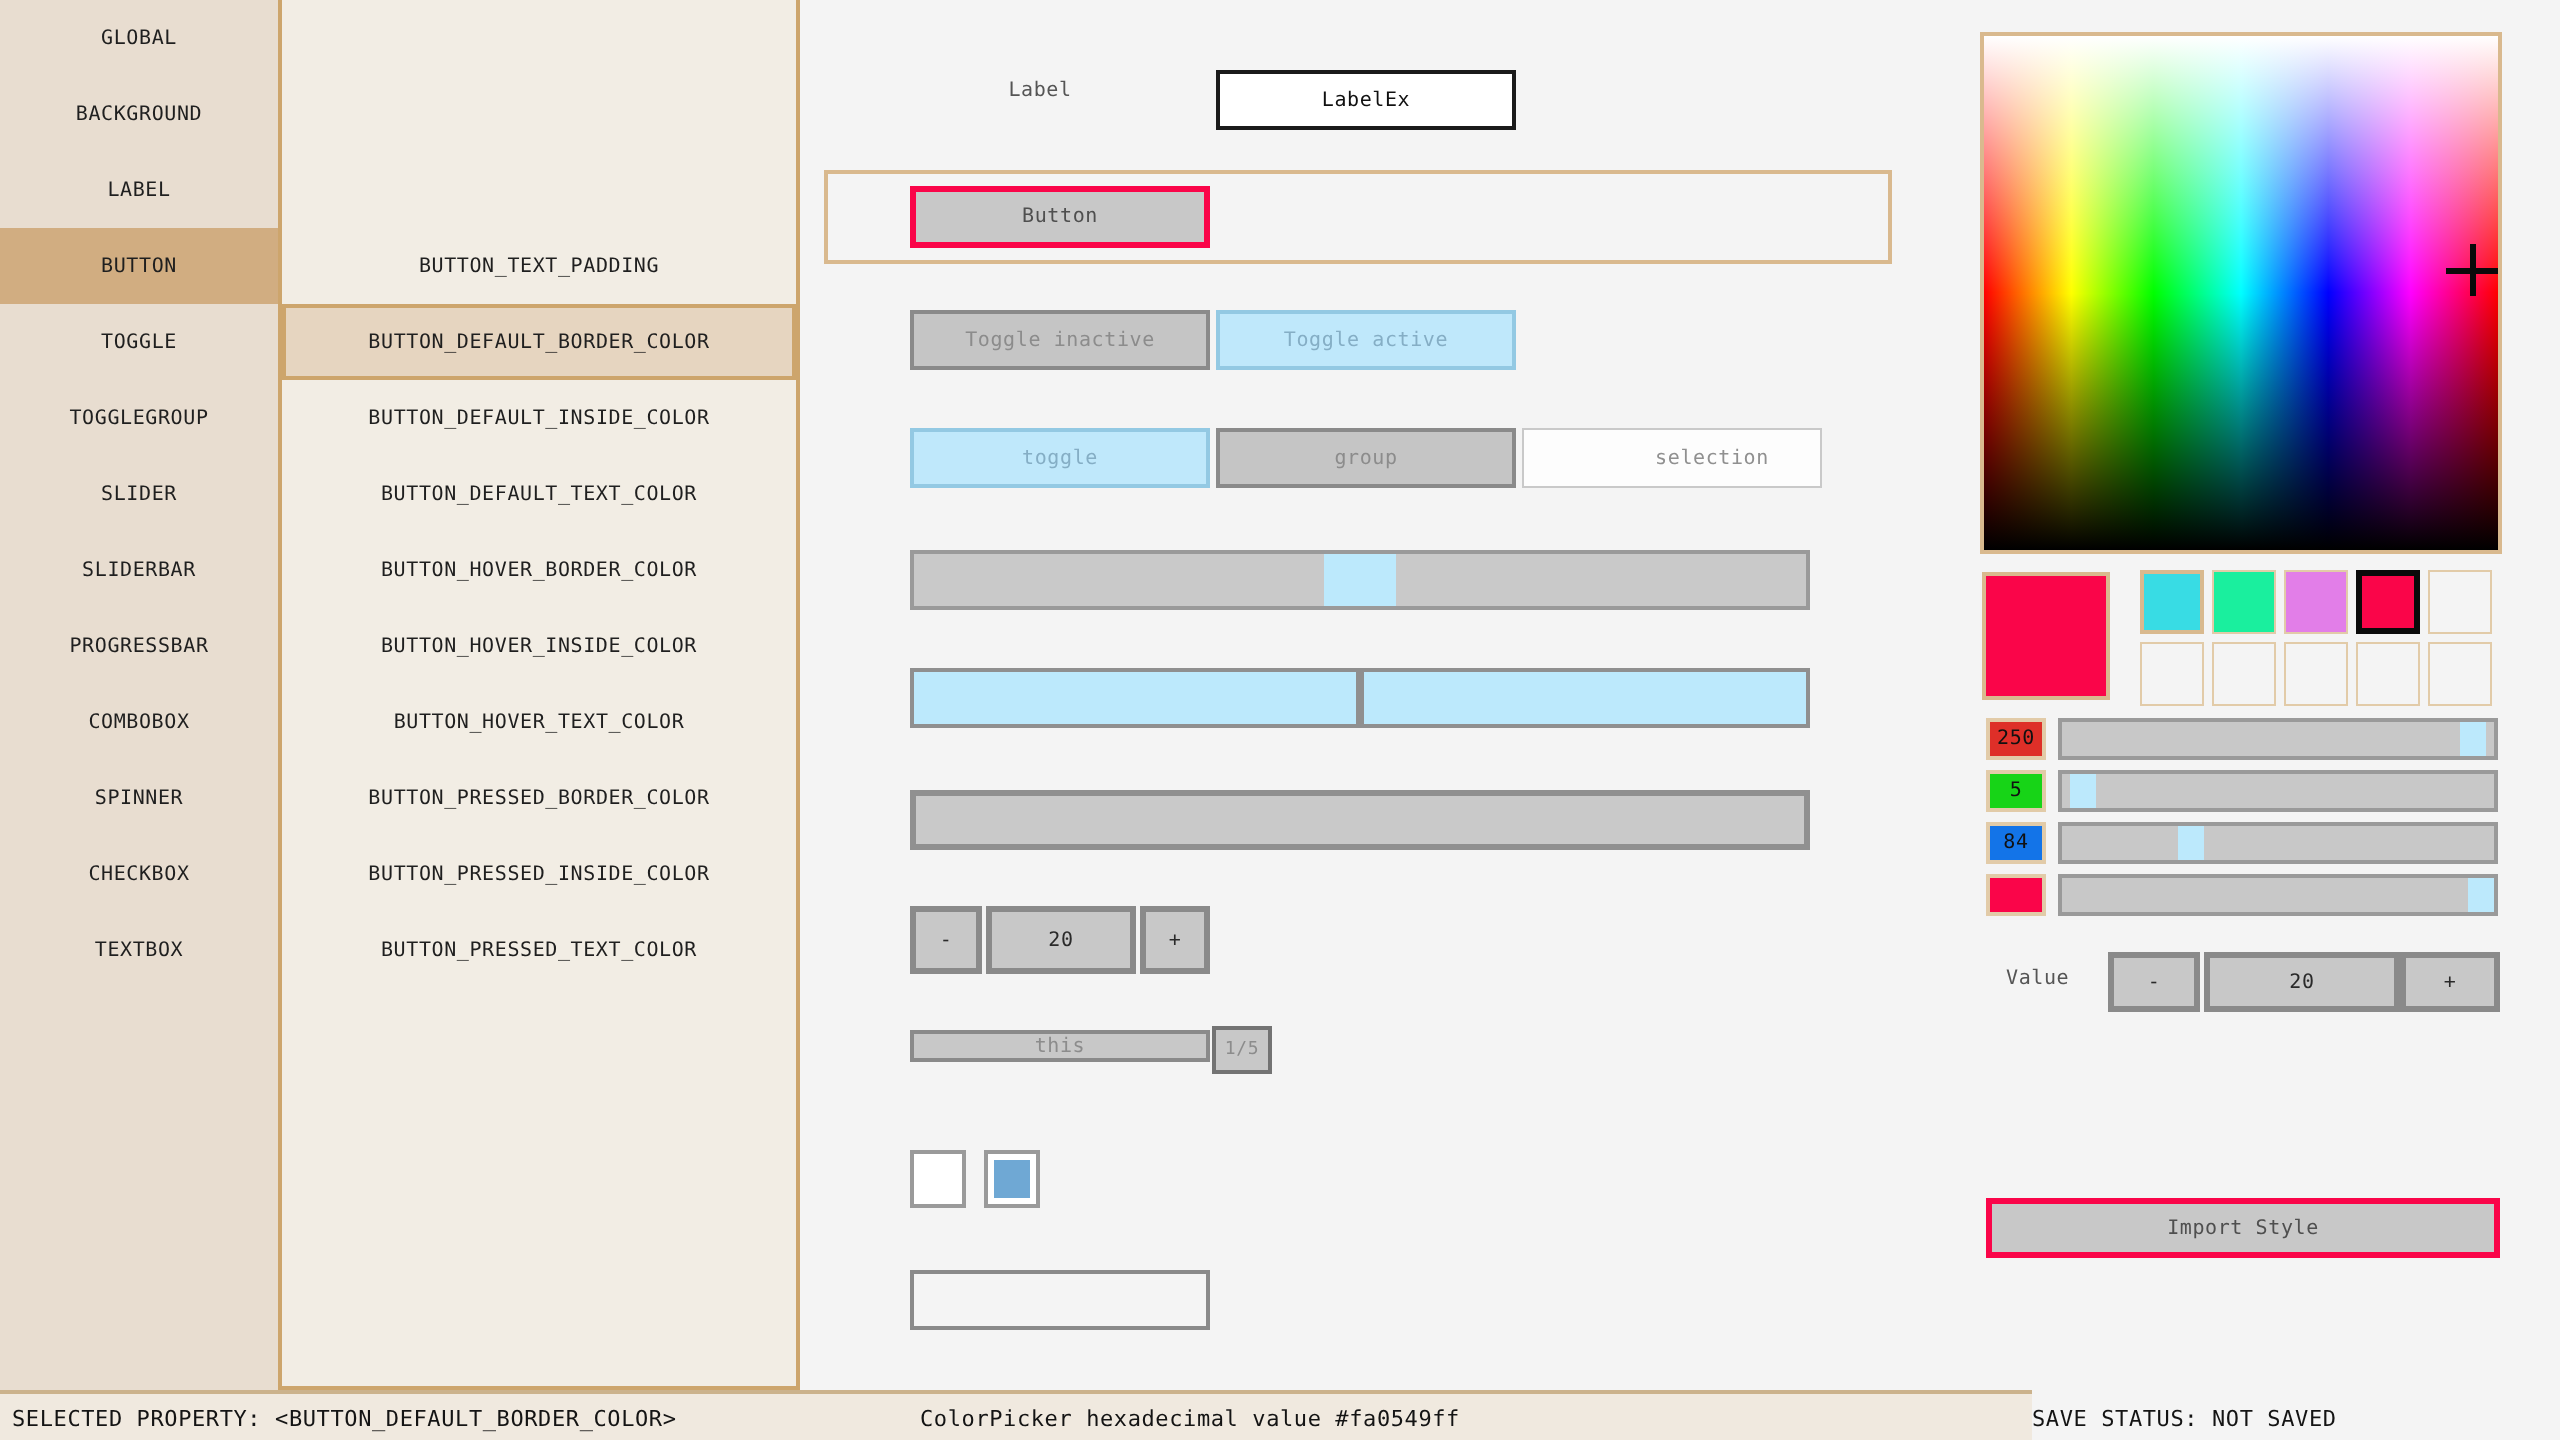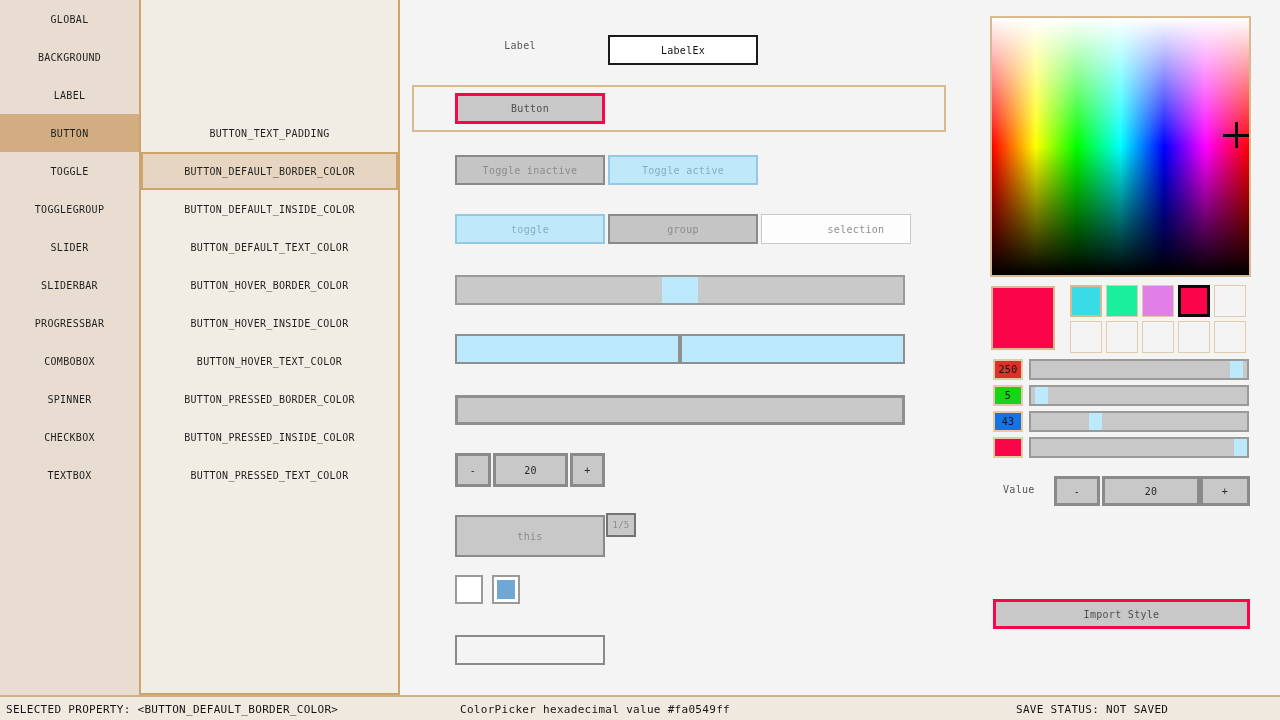--- a/index.html
+++ b/index.html
@@ -50,21 +50,21 @@
   .slider-track { left:55px; top:275px; width:450px; height:30px;
     background:#c9c9c9; border:2px solid #9a9a9a; }
   .slider-handle { position:absolute; left:205px; top:0; width:36px; height:26px; background:#bce9fc; }
 
   .sliderbar-half { top:334px; width:225px; height:30px; background:#bce9fc; border:2px solid #8f8f8f; }
 
   .progressbar { left:55px; top:395px; width:450px; height:30px;
     background:#c9c9c9; border:3px solid #909090; }
 
   .spin-btn { background:#c8c8c8; border:3px solid #8a8a8a; color:#2a2a2a; }
-  .combo-main { left:55px; top:515px; width:150px; height:42px;
+  .combo-main { left:55px; top:515px; width:150px; height:16px;
     background:#c8c8c8; border:2px solid #8a8a8a; color:#8c8c8c; }
   .combo-badge { left:206px; top:513px; width:30px; height:24px;
     background:#c8c8c8; border:2px solid #737373; color:#8c8c8c; font-size:9px; }
 
   .checkbox { top:575px; width:28px; height:29px; background:#ffffff; border:2px solid #9a9a9a; }
   .checkbox-fill { position:absolute; left:3px; top:3px; right:3px; bottom:3px; }
 
   .preview-textbox { left:55px; top:635px; width:150px; height:30px;
     background:#f4f4f4; border:2px solid #8a8a8a; }
 
@@ -96,21 +96,21 @@
 
   .val-label { left:43px; top:484px; color:#555; }
   .val-minus { left:94px; top:476px; width:46px; height:30px; }
   .val-box   { left:142px; top:476px; width:98px; height:30px; }
   .val-plus  { left:240px; top:476px; width:50px; height:30px; }
 
   .style-btn { left:33px; width:257px; background:#c8c8c8; border:3px solid #fa0549; color:#4f4f4f;
     display:flex; align-items:center; justify-content:center; position:absolute; }
 
   
-  #statusbar { left:0; top:695px; width:1280px; height:25px;
+  #statusbar { left:0; top:695px; width:1016px; height:25px;
     background:#f0e9df; border-top:2px solid #cbb28c; font-size:11px; color:#141414; }
   #statusbar span { position:absolute; top:6px; white-space:nowrap; }
 </style>
 </head>
 <body>
 
 <div id="sidebar" class="abs">
     <div class="side-item">GLOBAL</div>
     <div class="side-item">BACKGROUND</div>
     <div class="side-item">LABEL</div>
@@ -199,21 +199,21 @@
 
   <div id="channels">
       <div class="chan-label" style="top: 359px; background: rgb(222, 47, 40);">250</div>
       <div class="chan-track" style="top: 359px;">
         <div class="chan-handle" style="left: 199px;"></div>
       </div>
       <div class="chan-label" style="top: 385px; background: rgb(23, 212, 23);">5</div>
       <div class="chan-track" style="top: 385px;">
         <div class="chan-handle" style="left: 4px;"></div>
       </div>
-      <div class="chan-label" style="top: 411px; background: rgb(19, 116, 232);">43</div>
+      <div class="chan-label" style="top: 411px; background: rgb(19, 116, 232);">84</div>
       <div class="chan-track" style="top: 411px;">
         <div class="chan-handle" style="left: 58px;"></div>
       </div>
       <div class="chan-label" style="top: 437px; background: rgb(250, 5, 73);"></div>
       <div class="chan-track" style="top: 437px;">
         <div class="chan-handle" style="left: 203px;"></div>
       </div>
     </div>
 
   <span class="abs val-label">Value</span>

